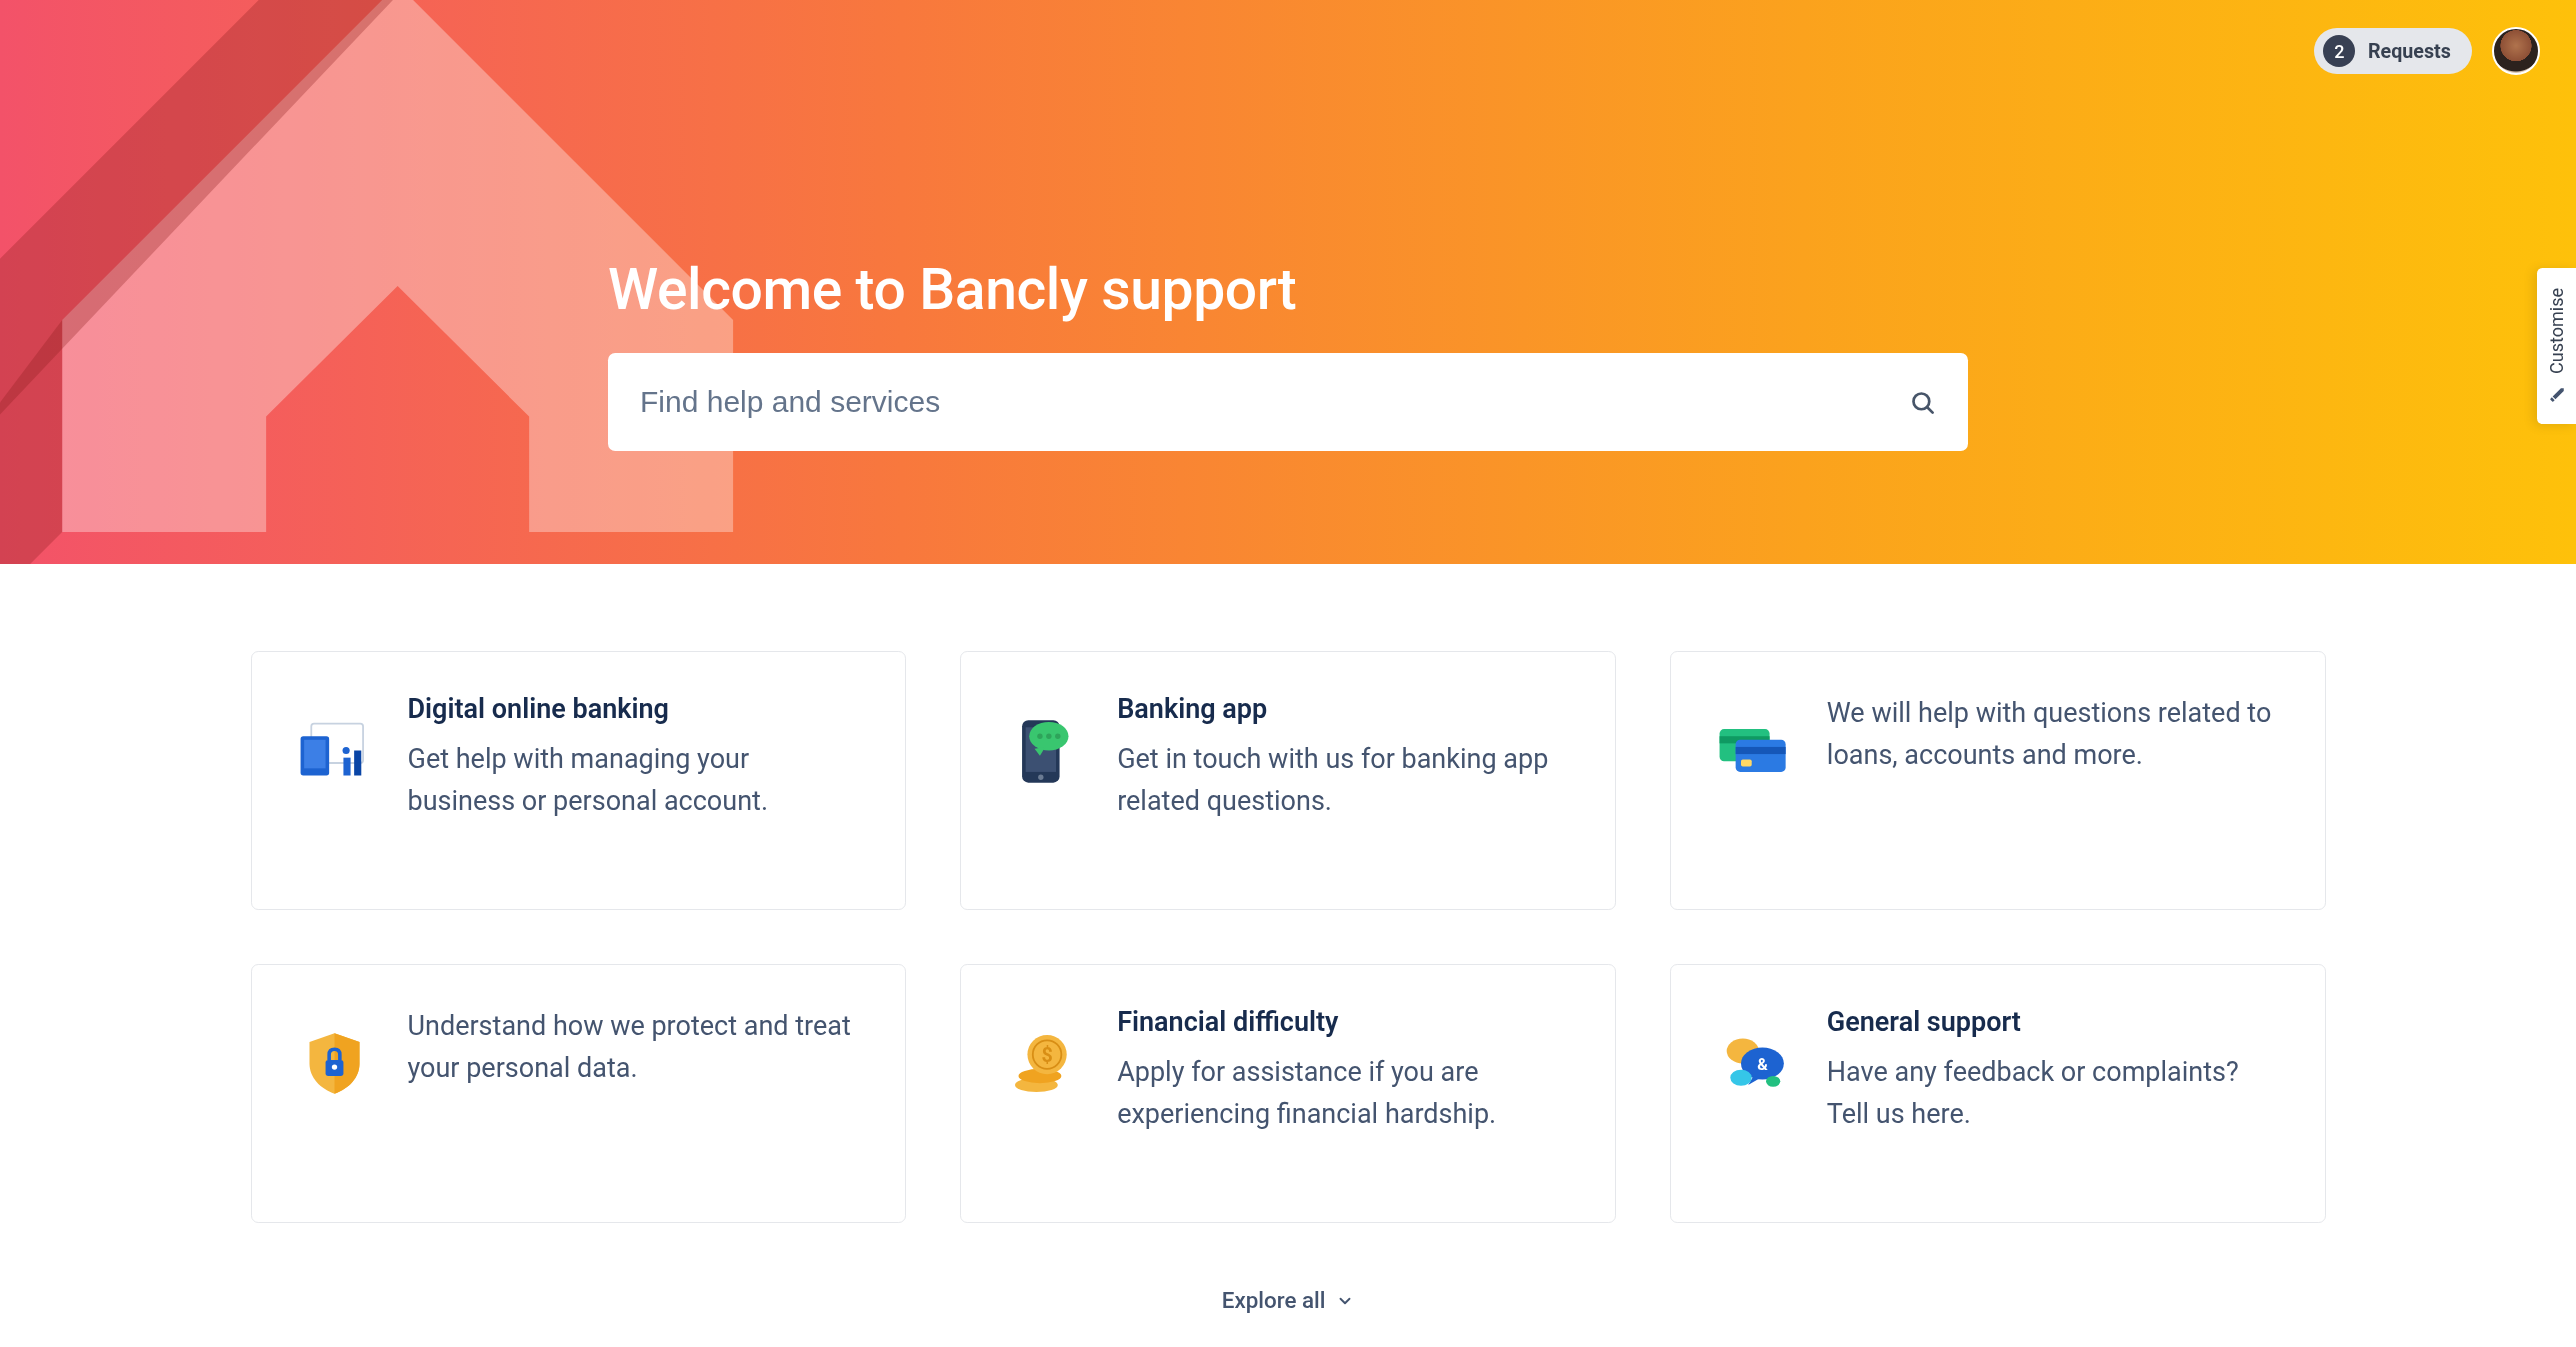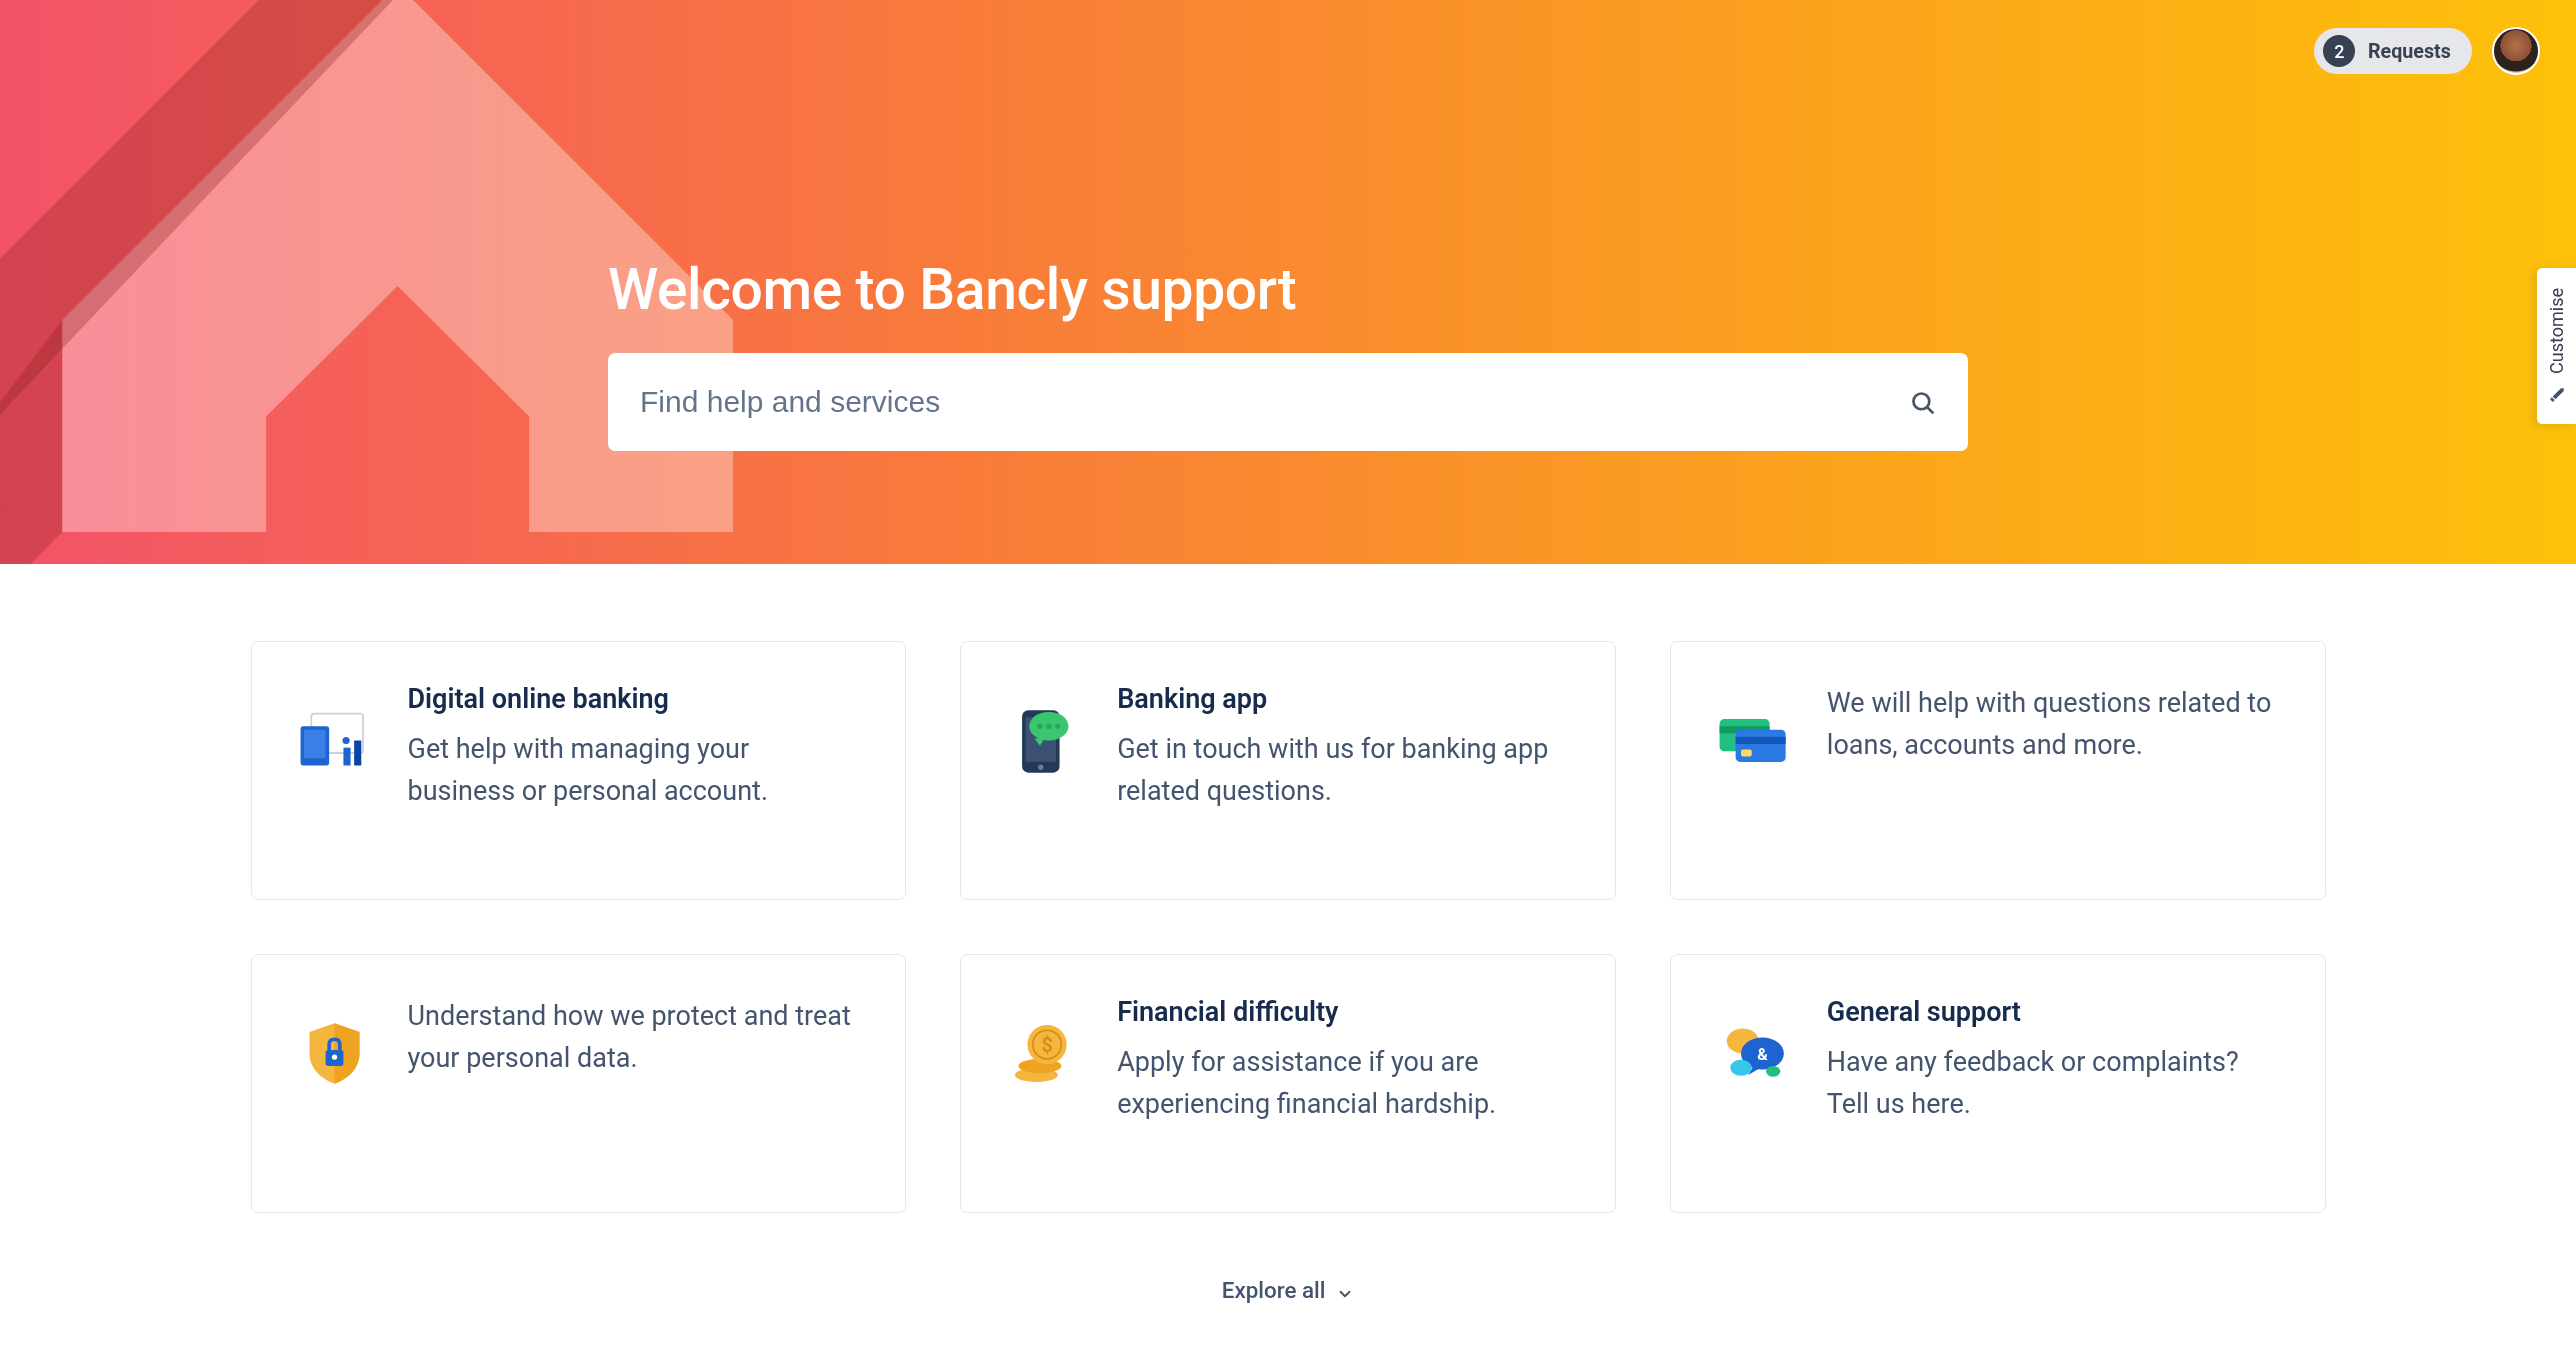--- a/index.html
+++ b/index.html
@@ -127,21 +127,21 @@
       border: none;
       outline: none;
       font-size: 30px;
       color: #374151;
     }
     .search-bar input::placeholder { color: #64748b; }
     .search-bar .search-icon { color: #475569; flex-shrink: 0; }
 
     .main {
       max-width: 2111px;
-      margin: 0 auto;
+      margin: 10px auto;
       padding: 77px 18px 0;
     }
     .card-grid {
       display: grid;
       grid-template-columns: repeat(3, 1fr);
       gap: 54px;
       max-width: 2111px;
     }
     .card {
       border: 1.8px solid #e5e7eb;
@@ -171,21 +171,21 @@
       margin-bottom: 14.3px;
     }
     .card-desc {
       color: #44546F;
       font-size: 27px;
       line-height: 1.55;
     }
 
     .explore-all {
       display: flex;
-      align-items: flex-end;
+      align-items: center;
       justify-content: center;
       gap: 10.7px;
       margin-top: 64px;
       color: #44546F;
       font-size: 22.4px;
       font-weight: 500;
       cursor: pointer;
     }
     .explore-all svg { margin-top: 1.8px; }
   </style>

